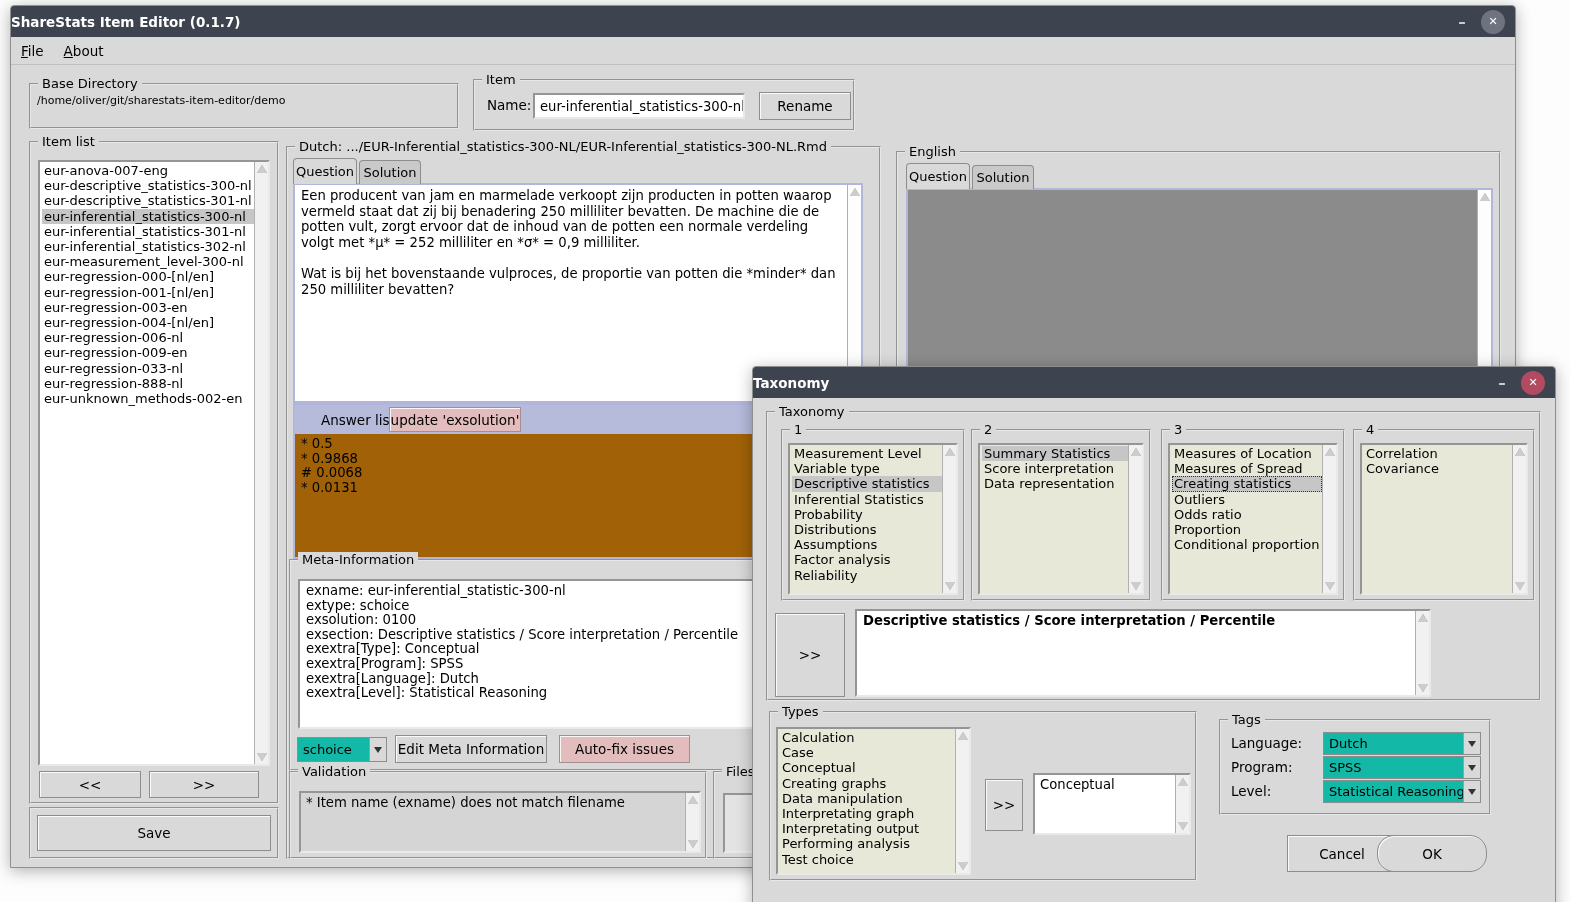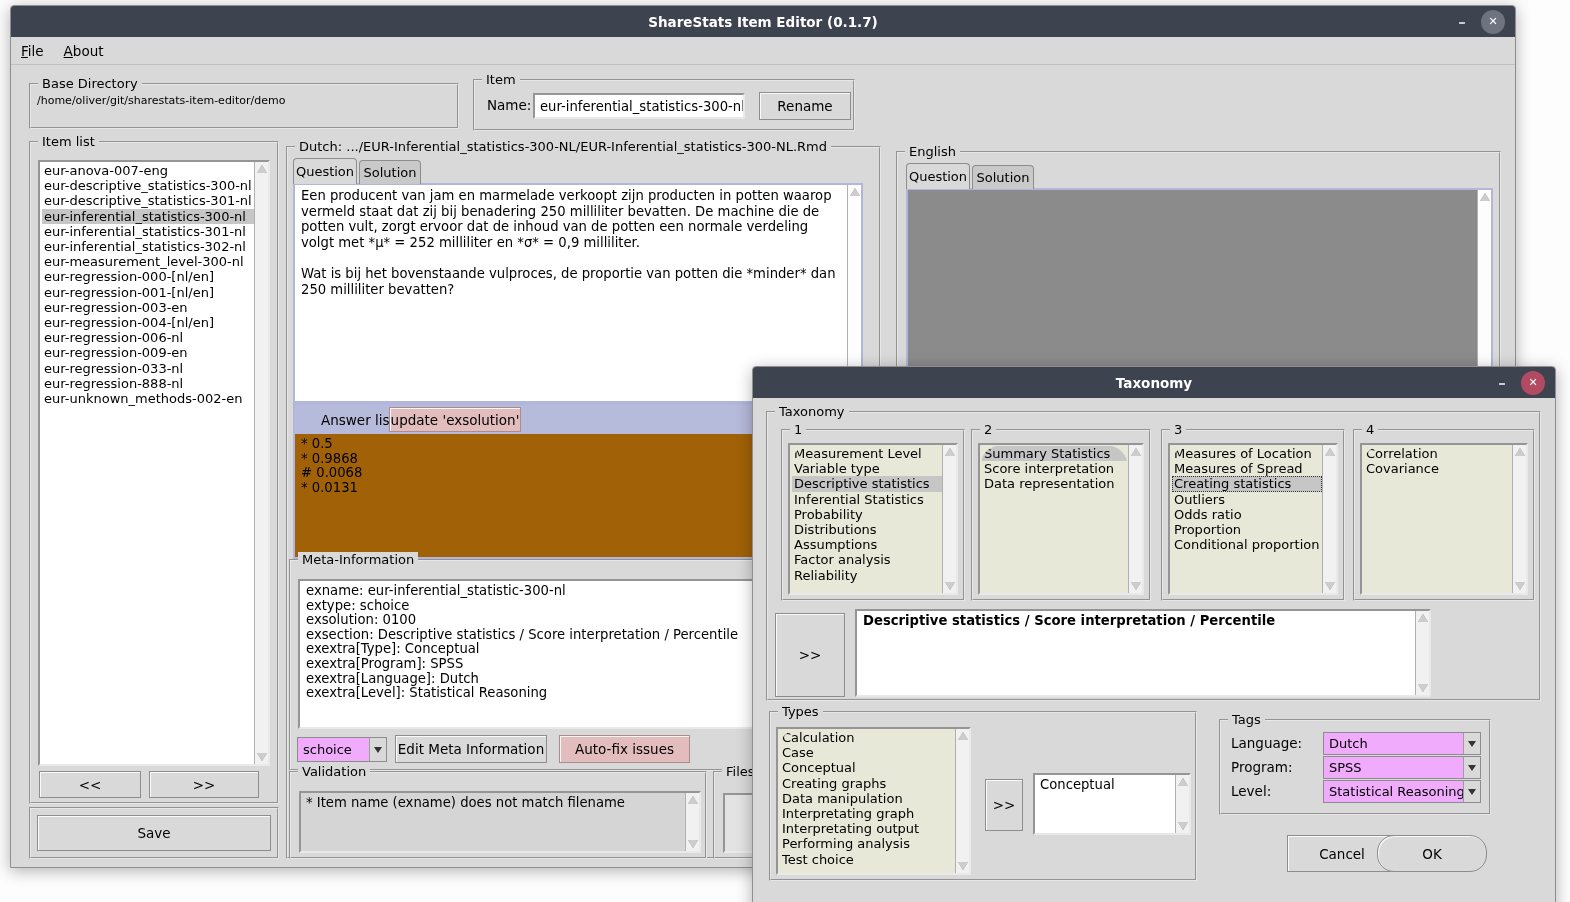--- a/index.html
+++ b/index.html
@@ -1,41 +1,41 @@
 <!DOCTYPE html>
 <html><head>
 <meta charset="utf-8">
 <style>
   * { margin:0; padding:0; box-sizing:border-box; }
   html,body { width:1570px; height:902px; }
   body { font-family:"DejaVu Sans","Liberation Sans",sans-serif; background:#fdfdfd; position:relative; overflow:hidden; font-size:13px; color:#000; }
 
   .win { position:absolute; background:#d9d9d9; border:1px solid #8f8f8f; box-shadow:0 3px 16px rgba(0,0,0,.30); border-radius:4px 4px 0 0; }
-  .titlebar { position:absolute; left:0; top:0; right:0; height:31px; background:#3e4350; color:#fff; display:flex; align-items:center; justify-content:center; font-weight:bold; font-size:13.5px; border-radius:3px 3px 0 0; }
+  .titlebar { position:absolute; left:0; top:0; right:0; height:31px; background:#3e4350; color:#fff; display:flex; align-items:center; font-weight:bold; font-size:13.5px; border-radius:3px 3px 0 0; }
   .tb-controls { position:absolute; right:10px; top:0; height:31px; display:flex; align-items:center; gap:12px; }
   .tb-min { color:#c9ccd4; font-size:15px; font-weight:bold; width:14px; text-align:center; line-height:10px; }
   .tb-close { width:24px; height:24px; border-radius:50%; display:flex; align-items:center; justify-content:center; color:#fff; font-size:11px; font-weight:bold; }
   .tb-close.gray { background:#6f7380; }
   .tb-close.red  { background:#b24b62; }
 
   .menubar { position:absolute; left:0; top:31px; right:0; height:28px; background:#d9d9d9; border-bottom:1px solid #c0c0c0; display:flex; align-items:center; padding-left:10px; gap:20px; font-size:13.5px; }
   .menu-item { display:block; }
   .menu-item::first-letter { text-decoration:underline; }
 
   .group { position:absolute; border:2px groove #e7e7e7; }
   .glabel { position:absolute; top:-9px; left:7px; background:#d9d9d9; padding:0 4px; font-size:13px; line-height:15px; white-space:nowrap; }
 
   .inset { border:2px inset #e9e9e9; background:#fff; }
   .listbox { display:flex; overflow:hidden; }
   .list-items { flex:1; overflow:hidden; padding:1px 0 1px 2px; }
   .li { font-size:13px; line-height:15.2px; white-space:nowrap; padding:0 2px; }
   .li.selected { background:#c6c6c6; }
   .li.focused { outline:1px dotted #333; outline-offset:-1px; }
   .cream { background:#e7e8d8; }
-  .cream .list-items { background:#e7e8d8;border-radius:22px; }
+  .cream .list-items { background:#e7e8d8; }
 
   .vscroll { width:14px; background:#f1f1f1; border-left:1px solid #b0b0b0; display:flex; flex-direction:column; justify-content:space-between; align-items:center; padding:3px 0; flex:0 0 14px; }
   .tri { display:block; width:0; height:0; border-left:5px solid transparent; border-right:5px solid transparent; }
   .tri.up { border-bottom:8px solid #cdcdcd; filter:drop-shadow(0 0 0.5px #8a8a8a); }
   .tri.down { border-top:8px solid #cdcdcd; filter:drop-shadow(0 0 0.5px #8a8a8a); }
 
   .btn { position:absolute; background:#d9d9d9; border:1px solid #8d8d8d; box-shadow:inset 1px 1px 0 rgba(255,255,255,.85); display:flex; align-items:center; justify-content:center; font-size:13.5px; white-space:nowrap; }
   .btn.pink { background:#e3bdbd; border-color:#a88d8d; }
 
   .tab { position:absolute; background:#d9d9d9; border:1px solid #8d8d8d; border-bottom:none; border-radius:4px 4px 0 0; display:flex; align-items:center; justify-content:center; font-size:13px; z-index:2; }
@@ -44,21 +44,21 @@
   .lavpanel { position:absolute; border:2px solid #b2b6da; background:#fff; display:flex; }
   .text-pad { flex:1; padding:3px 6px; font-size:13.2px; line-height:15.6px; white-space:pre-wrap; overflow:hidden; }
 
   .answer-wrap { position:absolute; border:2px solid #b2b6da; background:#b6badb; display:flex; flex-direction:column; }
   .answer-head { height:29px; display:flex; align-items:center; position:relative; }
   .answer-head .alabel { margin-left:26px; font-size:13.5px; }
   .answer-body { flex:1; background:#a16207; font-size:13.2px; line-height:14.5px; padding:3px 6px; white-space:pre-wrap; }
 
   .field { position:absolute; background:#fff; border:2px inset #e9e9e9; display:flex; align-items:center; padding:0 5px; font-size:13.2px; white-space:nowrap; overflow:hidden; }
 
-  .combo { position:absolute; background:#f0abfc; border:1px solid #8d8d8d; display:flex; align-items:stretch; font-size:13px; }
+  .combo { position:absolute; background:#14b8a6; border:1px solid #8d8d8d; display:flex; align-items:stretch; font-size:13px; }
   .combo .val { flex:1; display:flex; align-items:center; padding:0 5px; white-space:nowrap; overflow:hidden; }
   .combo .carrow { width:17px; background:#d9d9d9; border-left:1px solid #9d9d9d; display:flex; align-items:center; justify-content:center; }
   .combo .carrow .tri.down { border-left-width:4px; border-right-width:4px; border-top:6px solid #333; filter:none; }
 
   .gray-area { border:2px inset #e9e9e9; background:#d5d5d5; }
   .disabled-area { background:#8b8b8b; }
 </style>
 </head>
 <body>
 

